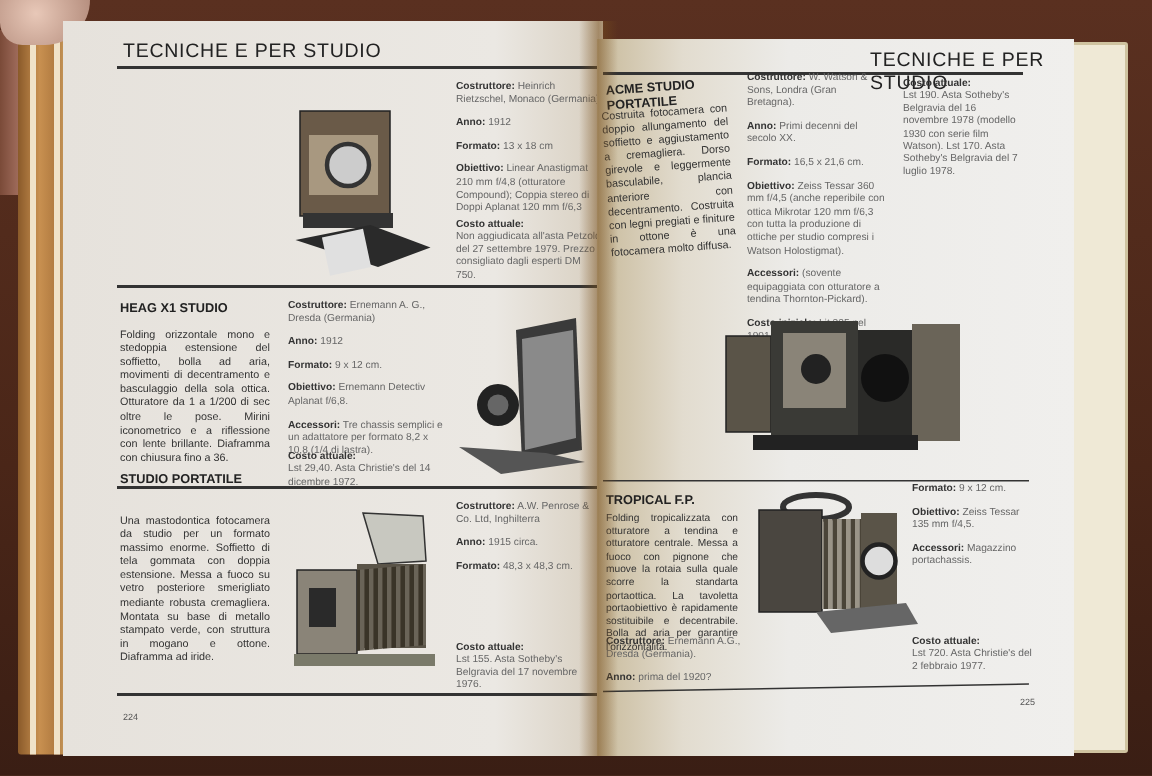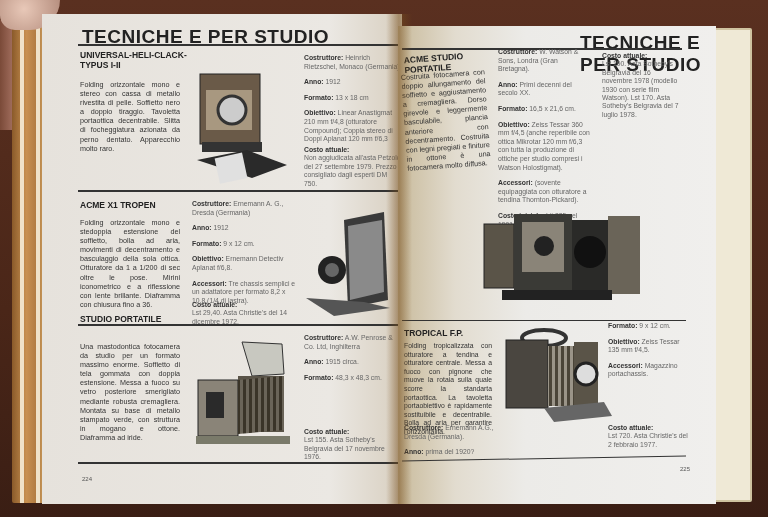--- a/index.html
+++ b/index.html
@@ -5,21 +5,21 @@
   html,body{margin:0;padding:0;}
   body{width:768px;height:517px;overflow:hidden;background:#4a2a1c;position:relative;font-family:"Liberation Sans",sans-serif;}
   .table-bg{position:absolute;inset:0;background:linear-gradient(180deg,#5a3020 0%,#4a2618 60%,#3a1e14 100%);}
   .cover-left{position:absolute;left:12px;top:18px;width:36px;height:485px;background:linear-gradient(90deg,#8a5a2a,#c89050 40%,#b07a40 70%,#d8b070);border-radius:2px;}
   .cover-left .stripe{position:absolute;top:0;bottom:0;width:4px;background:#f0e2c8;}
   .cover-right{position:absolute;left:700px;top:28px;width:48px;height:470px;background:#efe9d6;border:2px solid #cfc3a0;border-radius:2px;}
   .page{position:absolute;background:#e8e4de;color:#2a2a2a;overflow:hidden;}
   .page.left{left:42px;top:14px;width:360px;height:490px;background:linear-gradient(90deg,#e6e2dc 0%,#ebe8e3 80%,#d8cfc0 100%);}
   .page.right{left:398px;top:26px;width:318px;height:478px;background:linear-gradient(90deg,#c9bb9c 0%,#e2dccf 18%,#ecebe8 40%,#f0efed 100%);}
   .gutter{position:absolute;left:386px;top:14px;width:26px;height:490px;background:linear-gradient(90deg,rgba(0,0,0,0),rgba(120,80,30,.55) 50%,rgba(0,0,0,0));}
-  .section-title{position:absolute;font-weight:bold;font-size:19px;letter-spacing:.5px;color:#222;}
+  .section-title{position:absolute;font-weight:normal;font-size:13px;letter-spacing:.5px;color:#222;}
   .rule{position:absolute;height:2px;background:#333;}
   .rule.thin{height:1px;}
   .entry-title{position:absolute;font-weight:bold;font-size:8.5px;line-height:10px;color:#222;}
   .desc{position:absolute;font-size:7.2px;line-height:9.1px;color:#333;text-align:justify;}
   .spec{position:absolute;font-size:6.8px;line-height:8.6px;color:#666;}
   .spec b{color:#333;}
   .spec p{margin:0 0 7px 0;}
   .cost{position:absolute;font-size:6.8px;line-height:8.4px;color:#666;}
   .cost b{color:#333;display:block;}
   .photo{position:absolute;}
@@ -36,43 +36,41 @@
   <div class="stripe" style="left:8px"></div>
     <div class="stripe" style="left:24px"></div>
 </div>
 <div class="finger"></div>
 <div class="cover-right"></div>
 
 <div class="page left">
   <div class="section-title" style="left:40px;top:12px">TECNICHE E PER STUDIO</div>
   <div class="rule" style="left:36px;top:30px;width:324px"></div>
 
-  <div class="entry-title" style="left:38px;top:36px;width:130px">UNIVERSAL-HELI-CLACK-TYPUS I-II</div>
-  <div class="desc" style="left:38px;top:66px;width:100px">Folding orizzontale mono e stereo con cassa di metallo rivestita di pelle. Soffietto nero a doppio tiraggio. Tavoletta portaottica decentrabile. Slitta di focheggiatura azionata da perno dentato. Apparecchio molto raro.</div>
   <svg class="photo" style="left:150px;top:56px" width="100" height="115">
     <rect x="8" y="4" width="60" height="70" fill="#6a5a48" stroke="#222"></rect>
     <rect x="14" y="20" width="46" height="40" fill="#a89880"></rect>
     <circle cx="40" cy="40" r="14" fill="#ccc" stroke="#333" stroke-width="3"></circle>
     <rect x="10" y="72" width="60" height="10" fill="#333"></rect>
     <path d="M5 90 L55 80 L95 95 L60 108 Z" fill="#2a2a2a"></path>
     <rect x="25" y="85" width="28" height="26" fill="#e0e0e0" transform="rotate(-12 40 98)"></rect>
   </svg>
   <div class="spec" style="left:262px;top:40px;width:98px">
     <p><b>Costruttore:</b> <span>Heinrich Rietzschel, Monaco (Germania)</span></p>
     <p><b>Anno:</b> <span>1912</span></p>
     <p><b>Formato:</b> <span>13 x 18 cm</span></p>
     <p><b>Obiettivo:</b> <span>Linear Anastigmat 210 mm f/4,8 (otturatore Compound); Coppia stereo di Doppi Aplanat 120 mm f/6,3</span></p>
   </div>
   <div class="cost" style="left:262px;top:132px;width:98px">
     <b>Costo attuale:</b>
     <span>Non aggiudicata all'asta Petzold del 27 settembre 1979. Prezzo consigliato dagli esperti DM 750.</span>
   </div>
   <div class="rule" style="left:36px;top:176px;width:324px"></div>
 
-  <div class="entry-title" style="left:38px;top:186px;width:120px">ACME X1 TROPEN</div>
+  <div class="entry-title" style="left:38px;top:186px;width:120px">HEAG X1 STUDIO</div>
   <div class="desc" style="left:38px;top:204px;width:100px">Folding orizzontale mono e stedoppia estensione del soffietto, bolla ad aria, movimenti di decentramento e basculaggio della sola ottica. Otturatore da 1 a 1/200 di sec oltre le pose. Mirini iconometrico e a riflessione con lente brillante. Diaframma con chiusura fino a 36.</div>
   <div class="spec" style="left:150px;top:186px;width:104px">
     <p><b>Costruttore:</b> <span>Ernemann A. G., Dresda (Germania)</span></p>
     <p><b>Anno:</b> <span>1912</span></p>
     <p><b>Formato:</b> <span>9 x 12 cm.</span></p>
     <p><b>Obiettivo:</b> <span>Ernemann Detectiv Aplanat f/6,8.</span></p>
     <p><b>Accessori:</b> <span>Tre chassis semplici e un adattatore per formato 8,2 x 10,8 (1/4 di lastra).</span></p>
   </div>
   <div class="cost" style="left:150px;top:287px;width:104px">
     <b>Costo attuale:</b>

